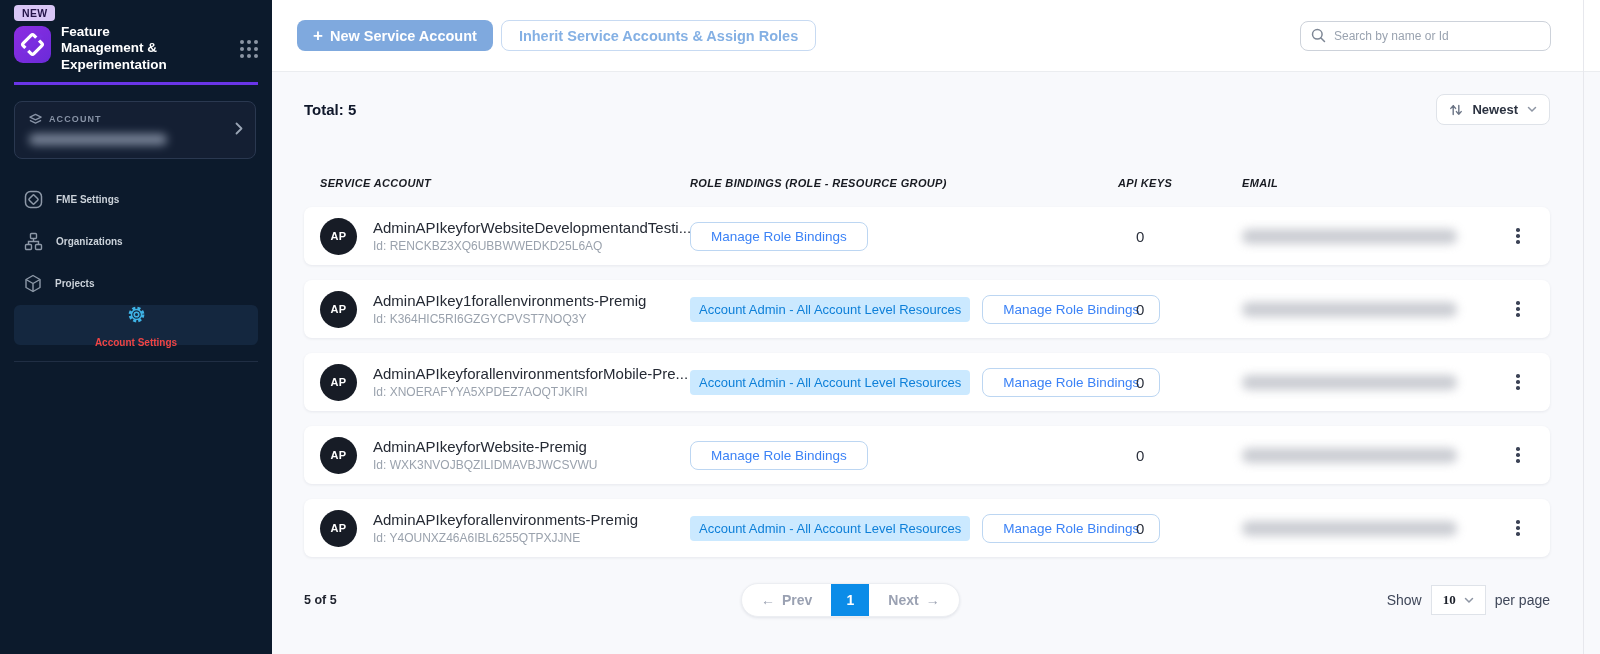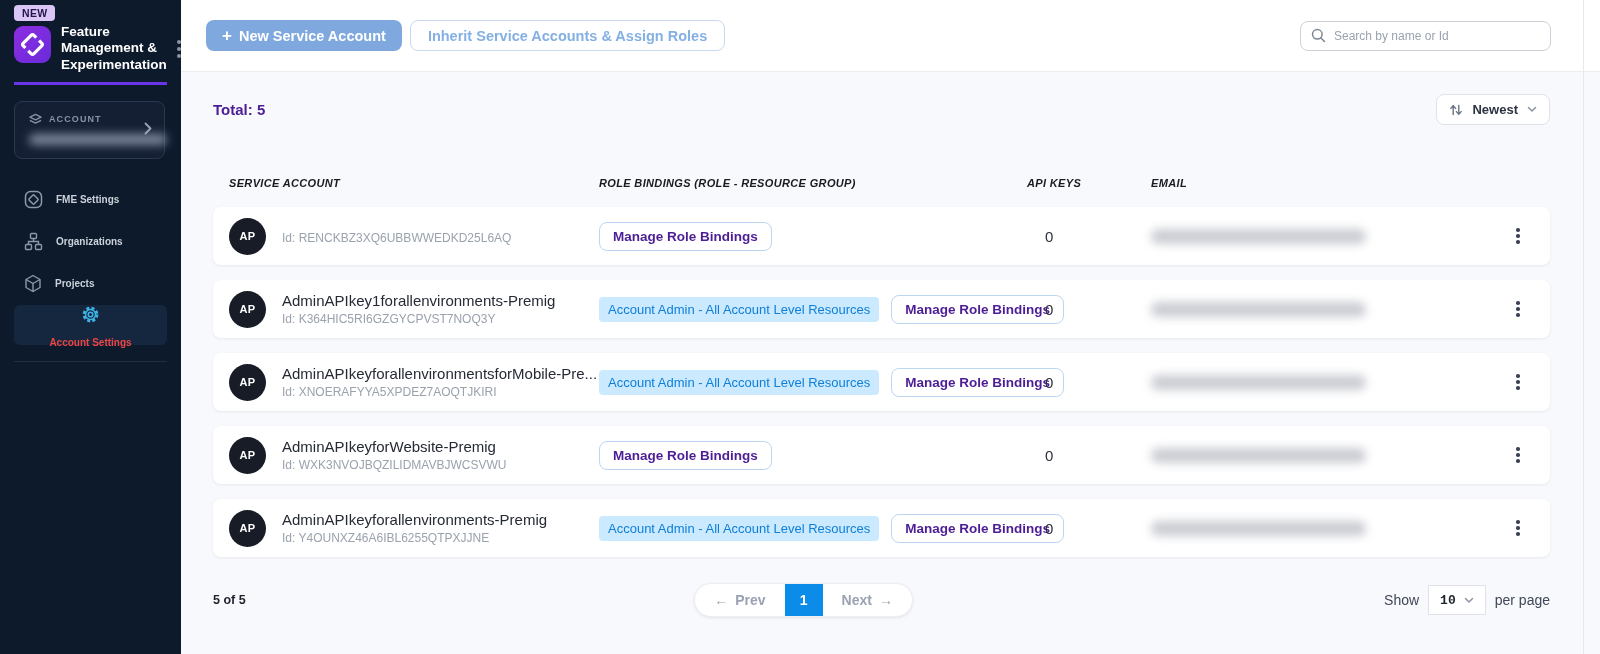--- a/index.html
+++ b/index.html
@@ -1,20 +1,20 @@
 <!DOCTYPE html>
 <html><head>
 <meta charset="utf-8">
 <style>
   * { margin:0; padding:0; box-sizing:border-box; }
   html,body { width:1600px; height:654px; overflow:hidden; }
   body { font-family:"Liberation Sans", sans-serif; display:flex; background:#fff; color:#1e2430; }
 
   
-  .sidebar { width:181px; flex-shrink:0; background:#0c1a2c; position:relative; }
+  .sidebar { width:272px; flex-shrink:0; background:#0c1a2c; position:relative; }
   .brand { padding:3px 14px 0 14px; }
   .new-badge { display:inline-block; background:#d9c6f6; color:#241448; font-size:10.5px; font-weight:bold;
                padding:2px 8px; border-radius:4px; letter-spacing:.3px; }
   .brand-row { display:flex; align-items:flex-start; gap:10px; margin-top:3px; }
   .logo-box { width:37px; height:37px; flex-shrink:0; margin-top:2px; }
   .brand-title { color:#fff; font-size:13.5px; font-weight:bold; line-height:1.22; width:112px; }
   .grid-icon { margin-left:auto; align-self:center; display:grid; grid-template-columns:repeat(3,4px); gap:3px; cursor:pointer; }
   .grid-icon i { width:4px; height:4px; border-radius:50%; background:#8b94a3; }
   .purple-line { height:3px; background:#6a35e8; margin:9px 0 0 0; }
 
@@ -46,21 +46,21 @@
                  height:31px; padding:0 17px; border-radius:8px; display:flex; align-items:center; cursor:pointer; font-family:inherit; }
   .search-box { margin-left:auto; width:251px; height:30px; border:1px solid #cdd2da; border-radius:8px;
                 background:#fff; display:flex; align-items:center; padding:0 10px; gap:8px; }
   .search-box svg { color:#7d8694; flex-shrink:0; }
   .search-box input { border:none; outline:none; flex:1; font-size:12px; color:#333; font-family:inherit; background:transparent; min-width:0; }
   .search-box input::placeholder { color:#9aa3b0; }
 
   .content { flex:1; padding:0 50px 0 32px; min-width:0; }
 
   .list-header { display:flex; align-items:center; justify-content:space-between; margin-top:22px; }
-  .total { font-size:15px; font-weight:bold; color:#4c1d95; }
+  .total { font-size:15px; font-weight:bold; color:#0f172a; }
   .sort-btn { height:31px; background:#fff; border:1px solid #dfe3e9; border-radius:8px; padding:0 12px;
               display:flex; align-items:center; gap:9px; cursor:pointer; font-family:inherit; }
   .sort-btn .sort-label { font-size:13px; font-weight:bold; color:#2b3240;text-align:center; }
   .sort-btn .chev, .pagesize-btn .chev { color:#8d95a3; display:flex; }
   .sort-btn .sort-arrows { color:#6b7485; display:flex; }
 
   .cols { display:grid; grid-template-columns:386px 428px 124px 1fr 64px; margin-top:52px;
           font-size:11px; font-weight:bold; color:#181b22; letter-spacing:.35px;font-style:italic; }
   .cols > div:first-child { padding-left:16px; }
 
@@ -68,41 +68,41 @@
   .row-card { display:grid; grid-template-columns:386px 428px 124px 1fr 64px; align-items:center;
               background:#fff; height:58px; border-radius:8px; margin-bottom:15px;
               box-shadow:0 1px 3px rgba(30,40,70,.08); }
   .cell-sa { display:flex; align-items:center; gap:16px; padding-left:16px; min-width:0; }
   .avatar { width:37px; height:37px; border-radius:50%; background:#171c26; color:#fff; font-size:11px; font-weight:bold;
             letter-spacing:.4px; display:flex; align-items:center; justify-content:center; flex-shrink:0; }
   .sa-name { font-size:15px; color:#252a34; white-space:nowrap; }
   .sa-id { font-size:12px; color:#9aa2ad; margin-top:3px; white-space:nowrap; }
   .cell-role { display:flex; align-items:center; gap:12px; min-width:0; }
   .role-badge { background:#cbe9ff; color:#0d7fd8; font-size:13px; padding:5px 9px; border-radius:4px; white-space:nowrap; }
-  .manage-btn { background:#fff; border:1px solid #bcd6f2; color:#4c1d95; font-size:13.5px; font-weight:bold;
-                padding:6px 13px; border-radius:8px; white-space:nowrap; cursor:pointer; font-family:inherit; }
+  .manage-btn { background:#fff; border:1px solid #bcd6f2; color:#3b82f6; font-size:13.5px; font-weight:normal;
+                padding:6px 20px; border-radius:8px; white-space:nowrap; cursor:pointer; font-family:inherit; }
   .cell-keys { font-size:15px; color:#2c313d; padding-left:18px; }
   .cell-email { display:flex; align-items:center; min-width:0; }
   .email-blur { width:215px; height:15px; border-radius:7px; background:#b9bcc4; filter:blur(5px); opacity:.75; }
   .cell-kebab { display:flex; justify-content:center; cursor:pointer; }
   .kebab { display:flex; flex-direction:column; gap:2.5px; padding:4px; }
   .kebab i { width:3.5px; height:3.5px; border-radius:50%; background:#3c4356; }
 
   .footer { display:flex; align-items:center; margin-top:26px; }
   .count { font-size:12.5px; font-weight:bold; color:#1f232e; width:180px; flex-shrink:0; }
   .pager-wrap { flex:1; display:flex; justify-content:center; padding-right:170px; min-width:0; }
   .pager { display:flex; align-items:stretch; background:#fff; border:1px solid #eceef2; border-radius:999px;
            height:34px; overflow:hidden; box-shadow:0 1px 3px rgba(30,40,70,.10); }
   .pager .pbtn { display:flex; align-items:center; gap:7px; padding:0 19px; color:#9aa1b2; font-size:14px;
                  font-weight:600; background:none; border:none; cursor:pointer; font-family:inherit; }
   .pager .page-active { width:38px; background:#0b8ce8; color:#fff; display:flex; align-items:center;
                         justify-content:center; font-size:14px; font-weight:bold; cursor:pointer; }
   .show-group { display:flex; align-items:center; gap:9px; color:#3f4759; font-size:14px; flex-shrink:0; }
   .pagesize-btn { height:30px; background:#fff; border:1px solid #dfe3e9; border-radius:0; padding:0 11px;
-                  display:flex; align-items:center; gap:8px; cursor:pointer; font-family:Liberation Mono, monospace; }
+                  display:flex; align-items:center; gap:8px; cursor:pointer; font-family:Liberation Serif, serif; }
   .pagesize-btn .ps-val { font-size:13px; font-weight:bold; color:#1d212b; }
 </style>
 </head>
 <body>
 
 <div class="sidebar">
   <div class="brand">
     <span class="new-badge">NEW</span>
     <div class="brand-row">
       <div class="logo-box">
@@ -240,20 +240,21 @@
       <div>API KEYS</div>
       <div>EMAIL</div>
       <div></div>
     </div>
 
     <div class="rows">
   <div class="row-card">
     <div class="cell-sa">
       <div class="avatar">AP</div>
       <div style="min-width:0;">
+        <div class="sa-name">AdminAPIkeyforWebsiteDevelopmentandTesti...</div>
         <div class="sa-id">Id: RENCKBZ3XQ6UBBWWEDKD25L6AQ</div>
       </div>
     </div>
     <div class="cell-role">
 
       <button class="manage-btn">Manage Role Bindings</button>
     </div>
     <div class="cell-keys">0</div>
     <div class="cell-email">
       <div class="email-blur"></div>

